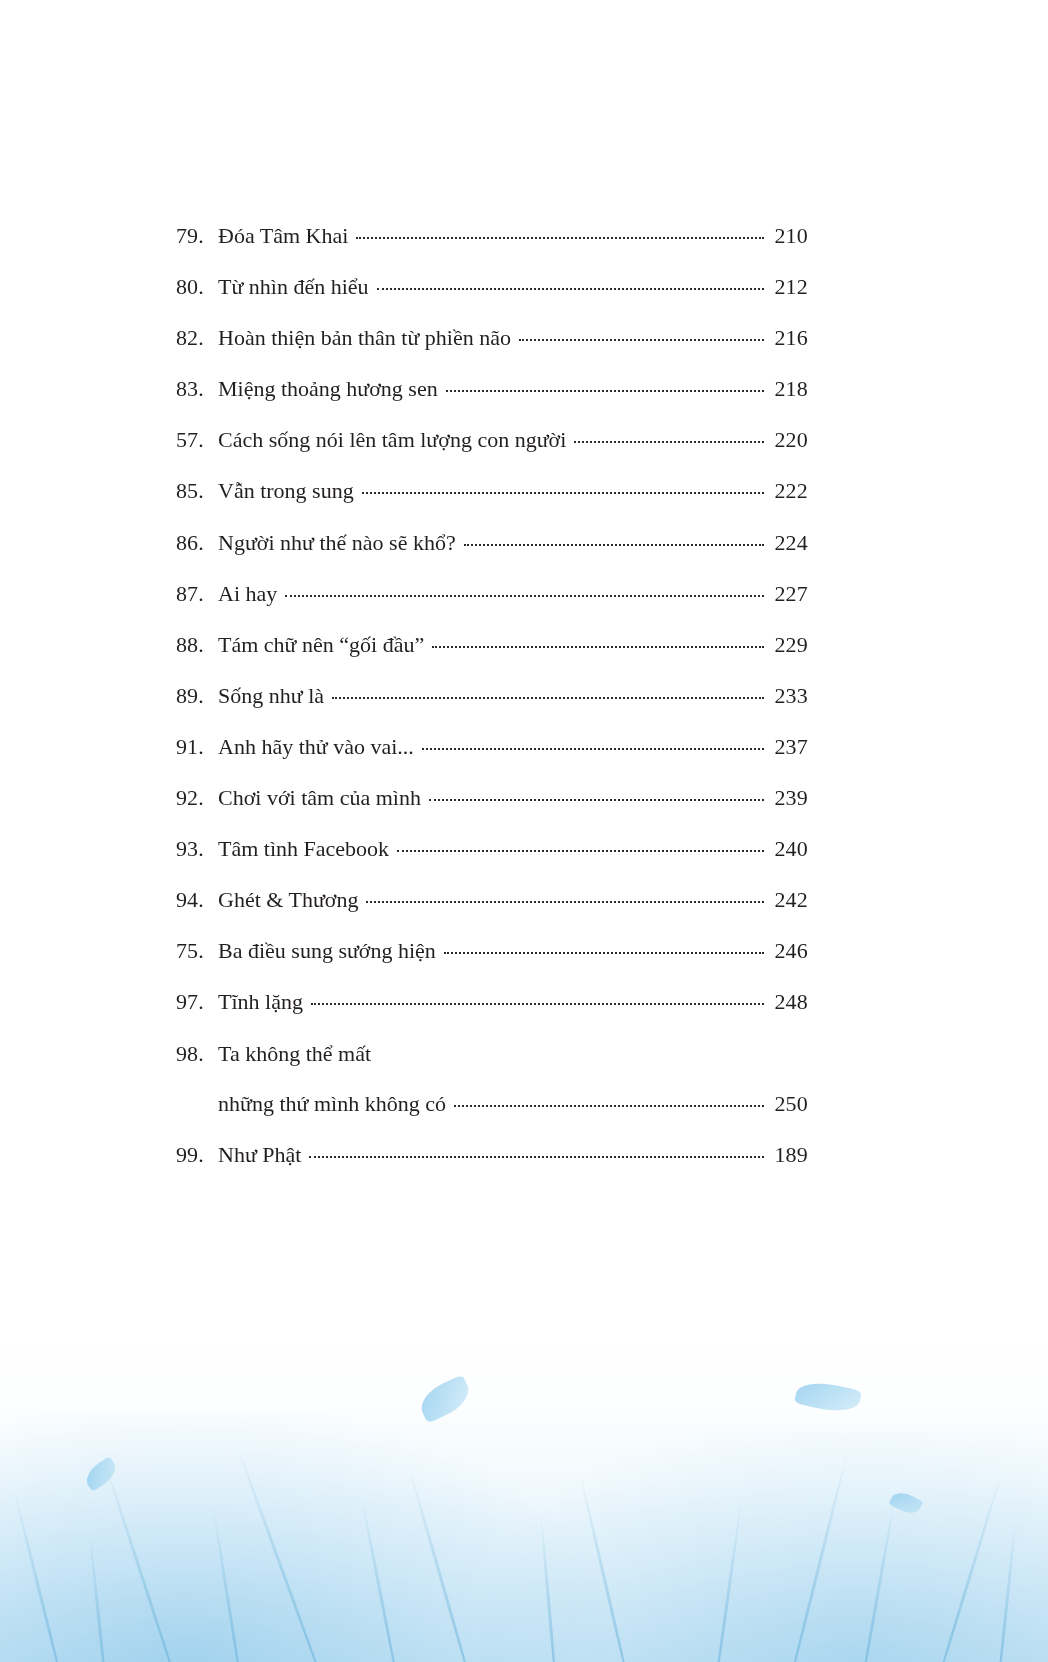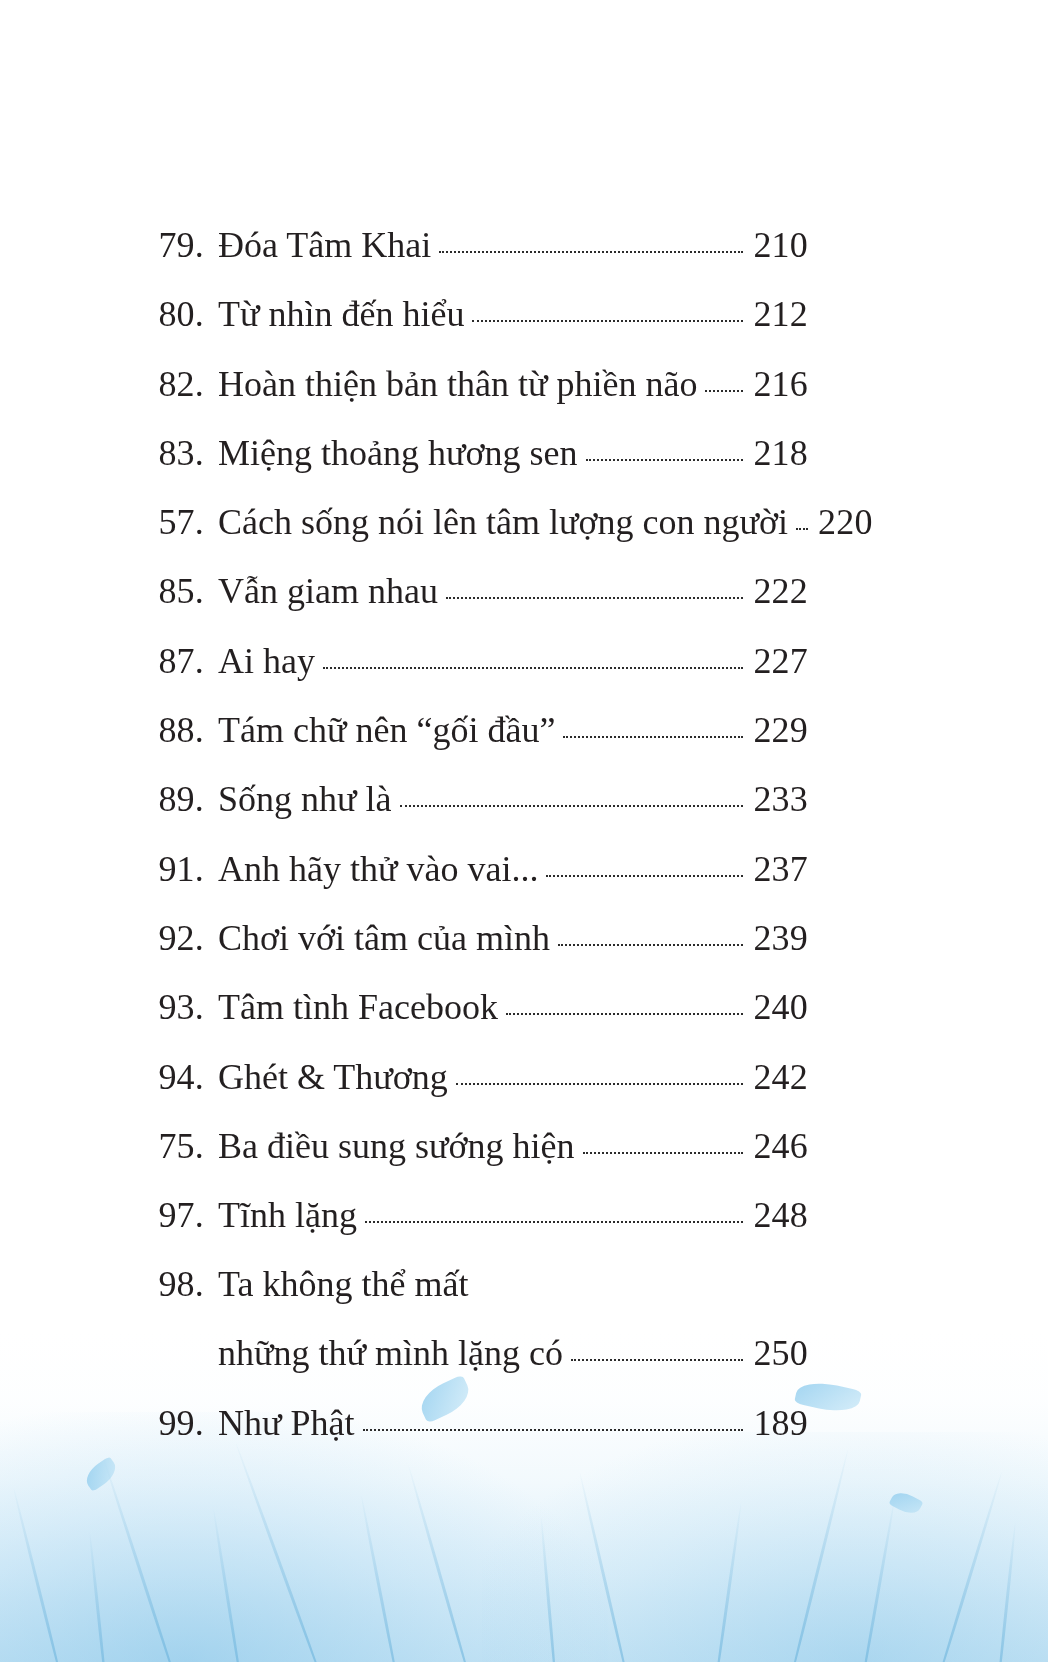--- a/index.html
+++ b/index.html
@@ -70,21 +70,21 @@
   .toc {
     position: absolute;
     top: 222px;
     left: 148px;
     width: 660px;
     z-index: 2;
   }
   .toc-row {
     display: flex;
     align-items: baseline;
-    font-size: 36px;
+    font-size: 22px;
     color: #231f20;
     line-height: 1.30;
     margin-bottom: 22.5px;
     white-space: nowrap;
   }
   .toc-num {
     width: 56px;
     flex: 0 0 56px;
     text-align: right;
     letter-spacing: 0.2px;
@@ -190,25 +190,31 @@
 
   <div class="toc-row">
     <span class="toc-num">57.</span>
     <span class="toc-title">Cách sống nói lên tâm lượng con người</span>
     <span class="leader"></span>
     <span class="toc-page">220</span>
   </div>
 
   <div class="toc-row">
     <span class="toc-num">85.</span>
-    <span class="toc-title">Vẫn giam nhau</span>
+    <span class="toc-title">Vẫn trong sung</span>
     <span class="leader"></span>
     <span class="toc-page">222</span>
   </div>
 
+  <div class="toc-row">
+    <span class="toc-num">86.</span>
+    <span class="toc-title">Người như thế nào sẽ khổ?</span>
+    <span class="leader"></span>
+    <span class="toc-page">224</span>
+  </div>
 
   <div class="toc-row">
     <span class="toc-num">87.</span>
     <span class="toc-title">Ai hay</span>
     <span class="leader"></span>
     <span class="toc-page">227</span>
   </div>
 
   <div class="toc-row">
     <span class="toc-num">88.</span>
@@ -268,21 +274,21 @@
     <span class="toc-page">248</span>
   </div>
 
   <div class="toc-row multiline">
     <div class="line1">
       <span class="toc-num">98.</span>
       <span class="toc-title">Ta không thể mất</span>
     </div>
     <div class="line2">
       <span class="indent"></span>
-      <span class="toc-title">những thứ mình lặng có</span>
+      <span class="toc-title">những thứ mình không có</span>
       <span class="leader"></span>
       <span class="toc-page">250</span>
     </div>
   </div>
 
   <div class="toc-row">
     <span class="toc-num">99.</span>
     <span class="toc-title">Như Phật</span>
     <span class="leader"></span>
     <span class="toc-page">189</span>

